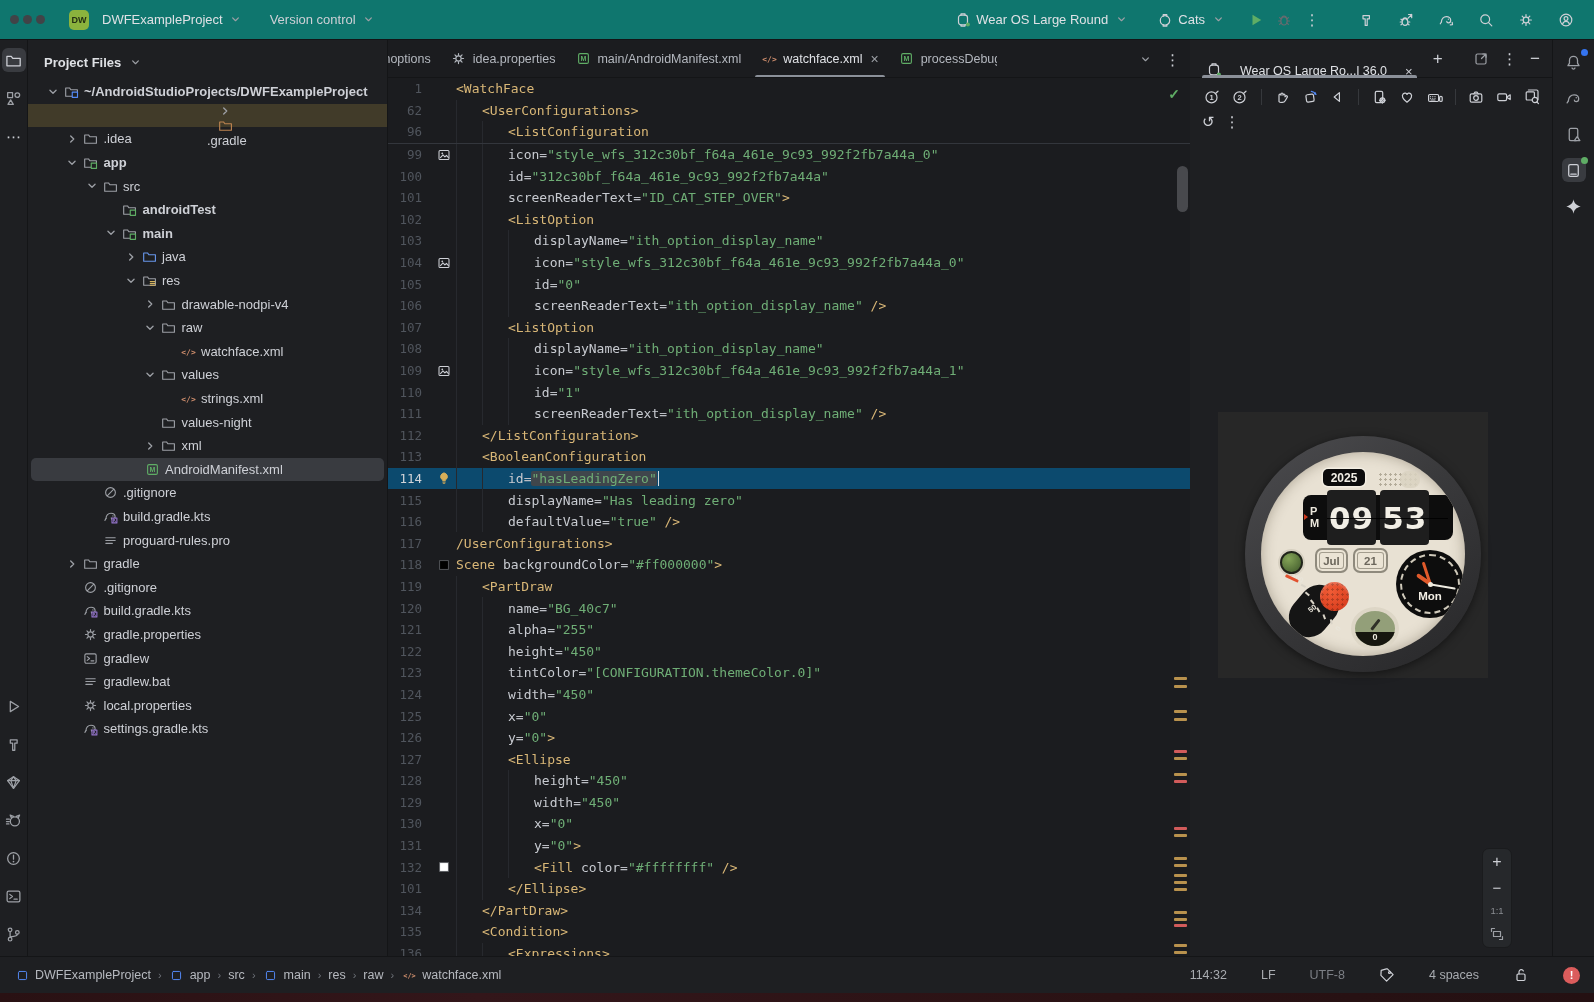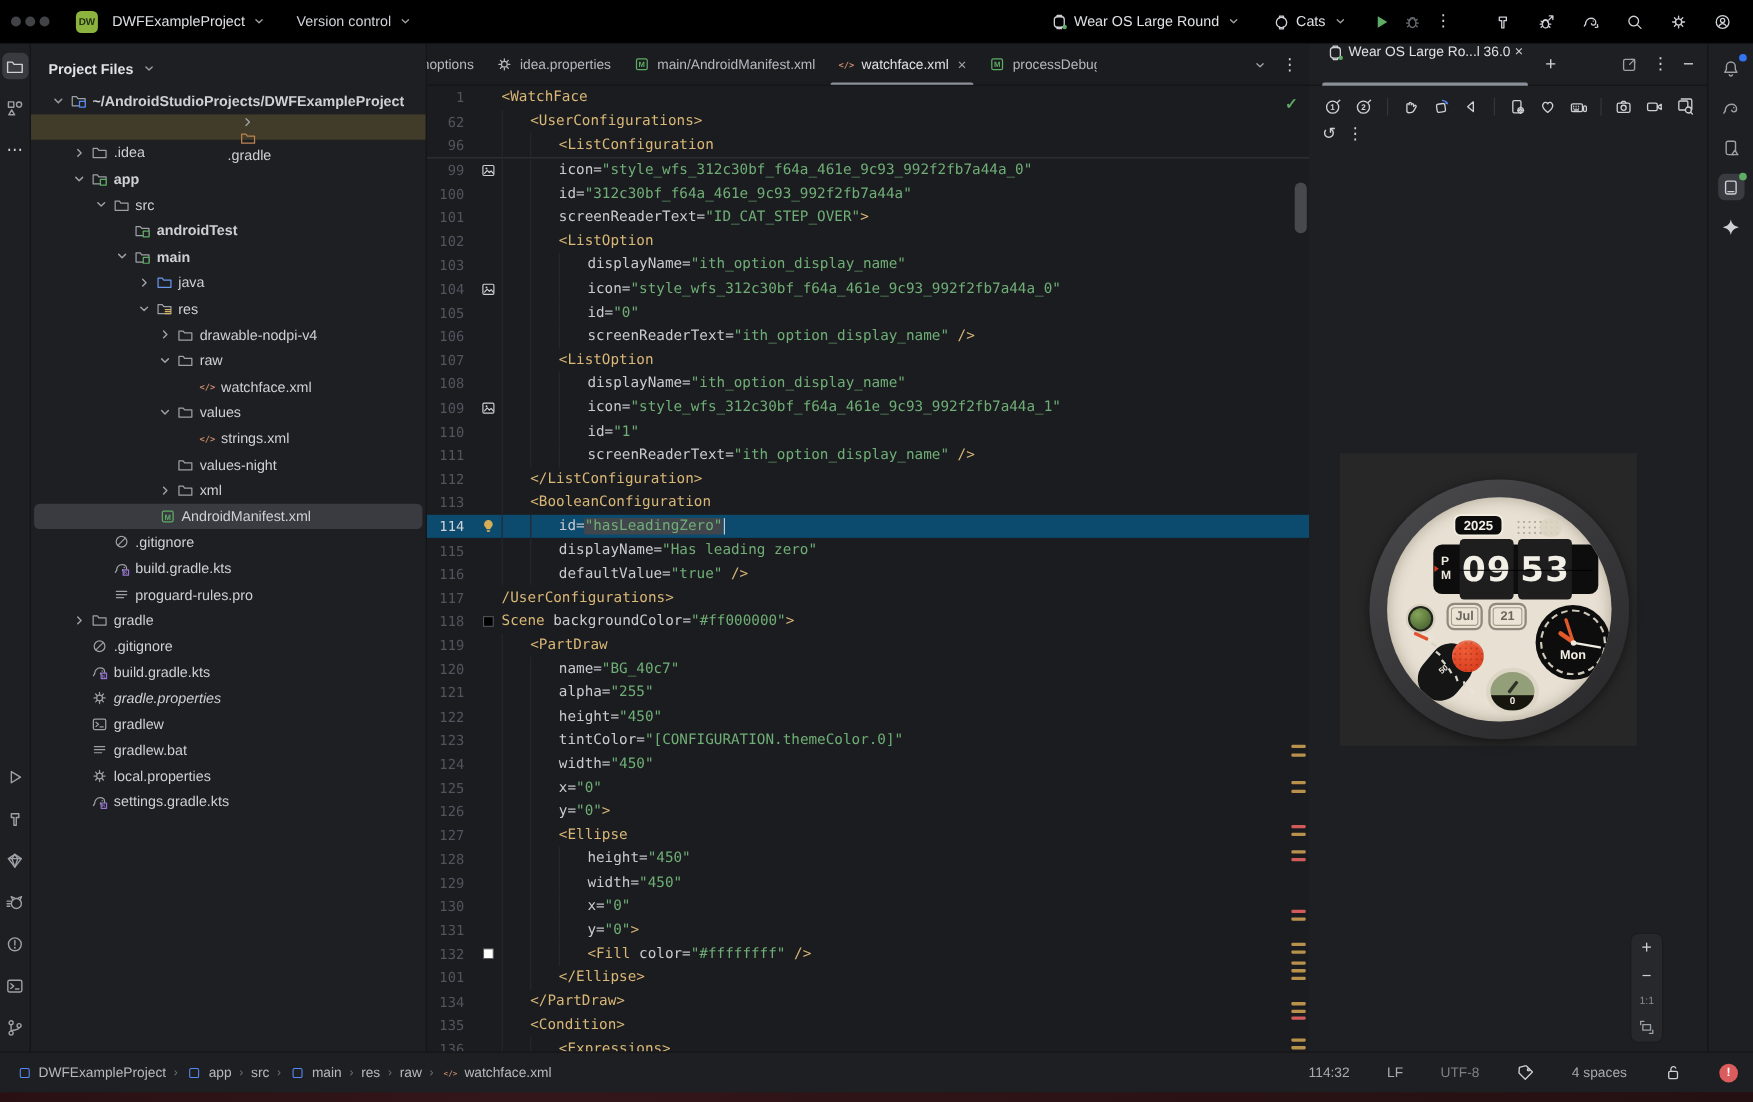--- a/index.html
+++ b/index.html
@@ -10,21 +10,21 @@
   svg { display:block; }
   .ico { width:16px; height:16px; display:inline-flex; align-items:center; justify-content:center; flex:none; }
   .ico svg { width:16px; height:16px; }
   .ico.sm svg { width:13px; height:13px; }
   .c-gray { color:#9da0a6; } .c-light { color:#ced0d6; } .c-dim { color:#686b6f; }
   .tglyph { font-size:15px; color:#ced0d6; line-height:1; }
 
   
   #toolbar { position:absolute; left:0; top:0; width:1594px; height:40px;
              display:flex; align-items:center; border-bottom:1px solid #131416;
-             background:#000000; padding:0 14px 0 10px; }
+             background:#0f766e; padding:0 14px 0 10px; }
   .traffic { display:flex; gap:4px; margin-right:18px; }
   .tl { width:9px; height:9px; border-radius:50%; background:#414347; }
   .dw-badge { width:20px; height:20px; border-radius:5px; background:#8bb33d;
               color:#243014; font-size:9px; font-weight:bold; display:flex;
               align-items:center; justify-content:center; margin-right:8px; }
   .tb-group { display:flex; align-items:center; gap:5px; padding:4px 6px; border-radius:6px; cursor:default; }
   .tb-label { font-size:13px; color:#dfe1e5; }
   .tb-label.dim { color:#ced0d6; }
   .sp { flex:1; }
   .tb-iconbtn { width:28px; height:28px; border-radius:6px; display:flex; align-items:center; justify-content:center; }
@@ -84,21 +84,21 @@
   .caret { width:1.5px; height:15px; background:#d6d8dc; margin-left:1px; }
   .ssep { height:1px; background:#33363c; }
   #scrollthumb { position:absolute; right:2px; top:88px; width:11px; height:46px; background:#48494d; border-radius:6px; }
   #inspect-ok { position:absolute; right:10px; top:8px; font-size:14px; color:#5fad65; font-weight:bold; }
   .mark { position:absolute; right:3px; width:13px; height:3px; border-radius:1px; }
   .mark.o { background:#b8914d; } .mark.r { background:#d15b5b; }
 
   
   #devpanel { width:363px; background:#1e1f22; border-right:1px solid #141517; position:relative; }
   #dev-tabbar { height:38px; display:flex; align-items:center; border-bottom:1px solid #141517; padding:0 8px 0 12px; position:relative; }
-  .dev-tab { display:flex; align-items:flex-start; gap:4px; height:38px; position:relative; padding:0 4px; }
+  .dev-tab { display:flex; align-items:flex-end; gap:18px; height:38px; position:relative; padding:0 4px; }
   .dev-tab::after { content:""; position:absolute; left:0; right:0; bottom:0; height:3px; background:#8b9099; border-radius:2px 2px 0 0; }
   .dev-tab-title { font-size:12.5px; color:#dfe1e5; white-space:nowrap; }
   #dev-toolbar { display:flex; align-items:center; gap:7px; padding:8px 10px 2px 12px; color:#ced0d6; }
   #dev-toolbar2 { display:flex; align-items:center; gap:10px; padding:4px 10px 6px 12px; color:#ced0d6; }
   .vdiv { width:1px; height:16px; background:#36383c; margin:0 3px; }
   .dtb { width:22px; height:22px; display:flex; align-items:center; justify-content:center; border-radius:5px; }
   .dtb svg { width:16px; height:16px; }
 
   #dev-screen { position:absolute; left:28px; top:372px; width:270px; height:266px; background:#272727; }
   #watch { position:absolute; left:27px; top:24px; width:236px; height:236px; border-radius:50%;
@@ -671,21 +671,21 @@
               <svg viewBox="0 0 16 16" fill="none" stroke="currentColor" stroke-width="1.2" stroke-linecap="round" stroke-linejoin="round">
                 <path d="M3.2 10.2c0-3.4 2.4-5.7 5.3-5.7 2.7 0 4.4 1.7 4.4 3.8 0 1.6-1.1 2.7-2.4 2.7-1 0-1.7-.6-1.7-1.5"></path>
                 <circle cx="10.6" cy="7.4" r=".7" fill="currentColor" stroke="none"></circle>
                 <path d="M3.2 10.2l-1.2 1.9"></path>
                 <rect x="9.6" y="9.6" width="5.2" height="5.2" fill="#1e1f22" stroke="#9575cd"></rect>
                 <text x="12.2" y="13.8" font-size="4.8" font-weight="bold" fill="#9575cd" stroke="none" text-anchor="middle" font-family="Liberation Sans, sans-serif">K</text>
               </svg>
             </span>
             <span class="tlb">build.gradle.kts</span>
           </div>
-          <div class="trow" style="padding-left: 35.5px; font-style: italic;">
+          <div class="trow" style="padding-left: 35.5px;">
             <span class="tch"></span>
             <span class="tic">
               <svg viewBox="0 0 16 16" fill="none" stroke="currentColor" stroke-width="1.2" stroke-linecap="round" stroke-linejoin="round">
                 <circle cx="8" cy="8" r="2.8"></circle>
                 <path d="M8 2.6v2M8 11.4v2M2.6 8h2M11.4 8h2M4.2 4.2l1.4 1.4M10.4 10.4l1.4 1.4M11.8 4.2l-1.4 1.4M5.6 10.4l-1.4 1.4"></path>
               </svg>
             </span>
             <span class="tlb">gradle.properties</span>
           </div>
           <div class="trow" style="padding-left: 35.5px;">

